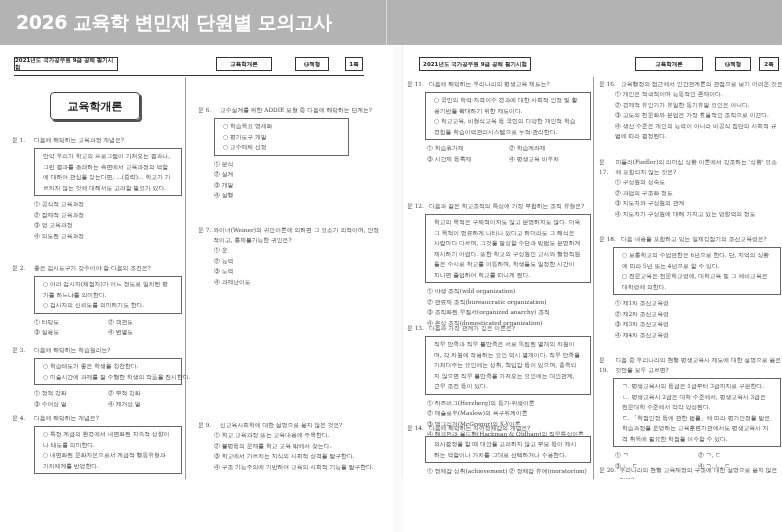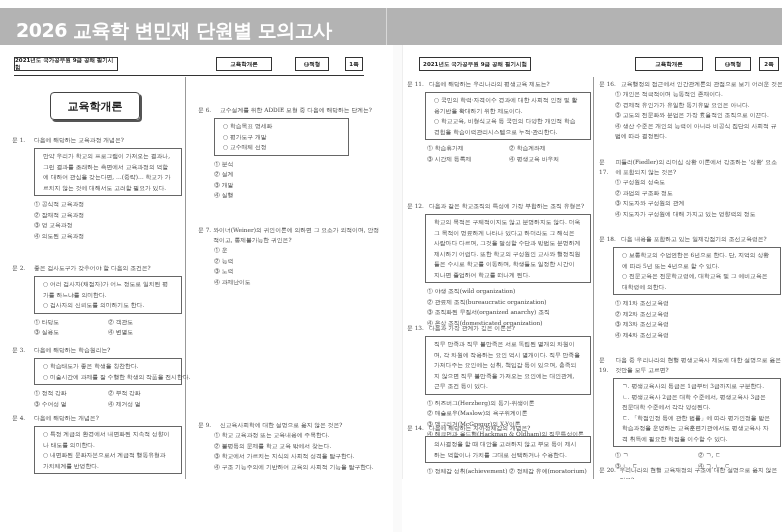--- a/index.html
+++ b/index.html
@@ -1,17 +1,17 @@
 <!DOCTYPE html>
 <html><head>
 <meta charset="utf-8">
 <style>
 *{box-sizing:border-box;margin:0;padding:0;}
 html,body{width:782px;height:532px;overflow:hidden;background:#fff;font-family:"DejaVu Serif",serif;color:#333;}
-.banner{position:absolute;left:0;top:0;width:782px;height:45px;background:#b3b3b3;display:flex;margin-top:8px;}
+.banner{position:absolute;left:0;top:0;width:782px;height:45px;background:#b3b3b3;display:flex;}
 .banner-left{width:387px;height:45px;border-right:1px solid #d8d8d8;display:flex;align-items:center;padding-left:16px;}
 .banner-title{color:#fff;font-family:"DejaVu Sans",sans-serif;font-size:19px;font-weight:bold;letter-spacing:-0.5px;}
 .banner-right{flex:1;}
 .page{position:absolute;top:45px;height:434px;background:#fff;overflow:hidden;}
 .page-left{left:0;width:393px;}
 .page-right{left:402px;width:380px;background:#fff;border-left:1px solid #eee;}
 .gap{position:absolute;left:393px;top:45px;width:9px;height:487px;background:#fafafa;}
 .hdr{position:absolute;top:12px;height:14px;border:1px solid #333;font-family:"DejaVu Sans",sans-serif;font-size:5.5px;font-weight:bold;display:flex;align-items:center;justify-content:center;color:#222;}
 .hdr-line{position:absolute;top:30px;height:1px;background:#333;}
 .col-div{position:absolute;top:32px;width:1px;background:#999;bottom:0;}

